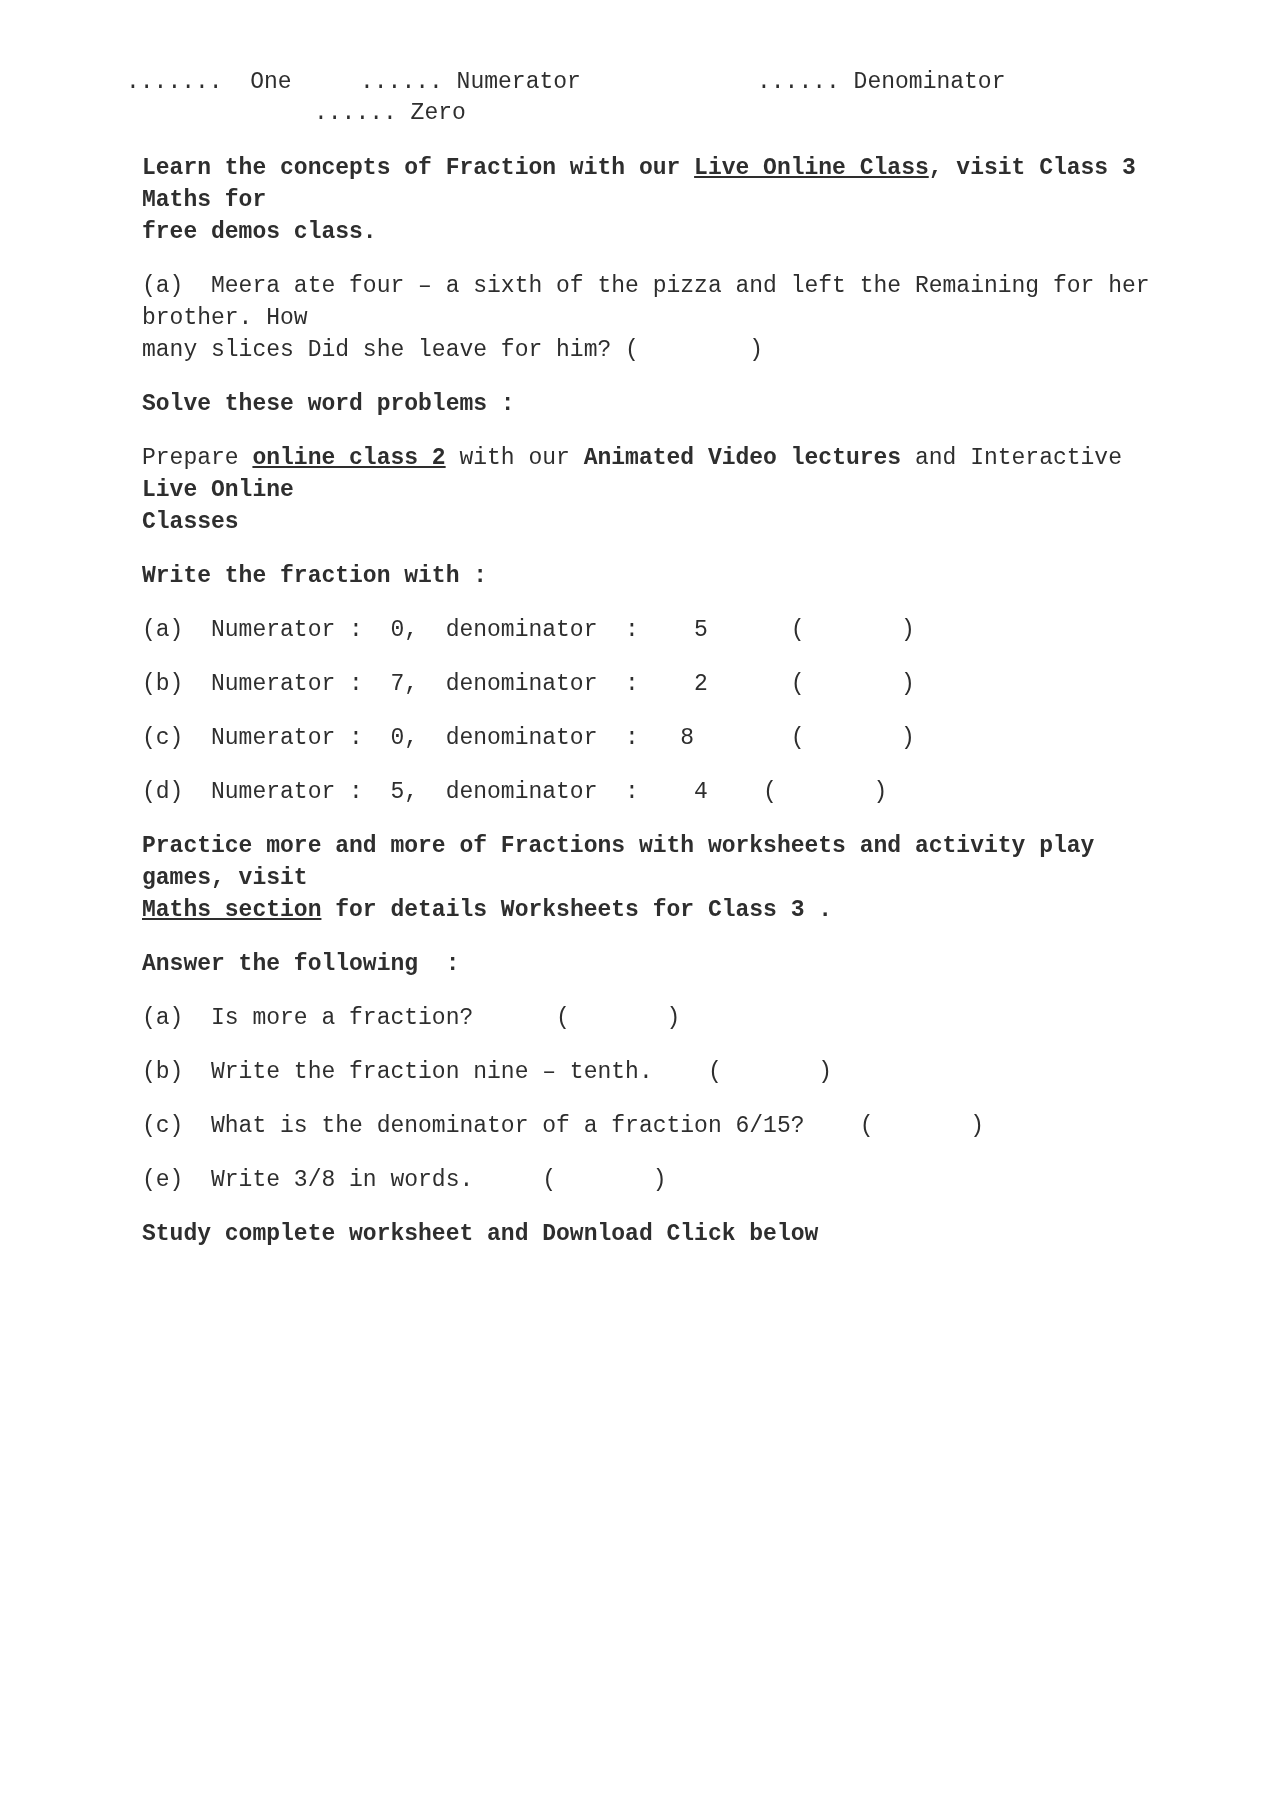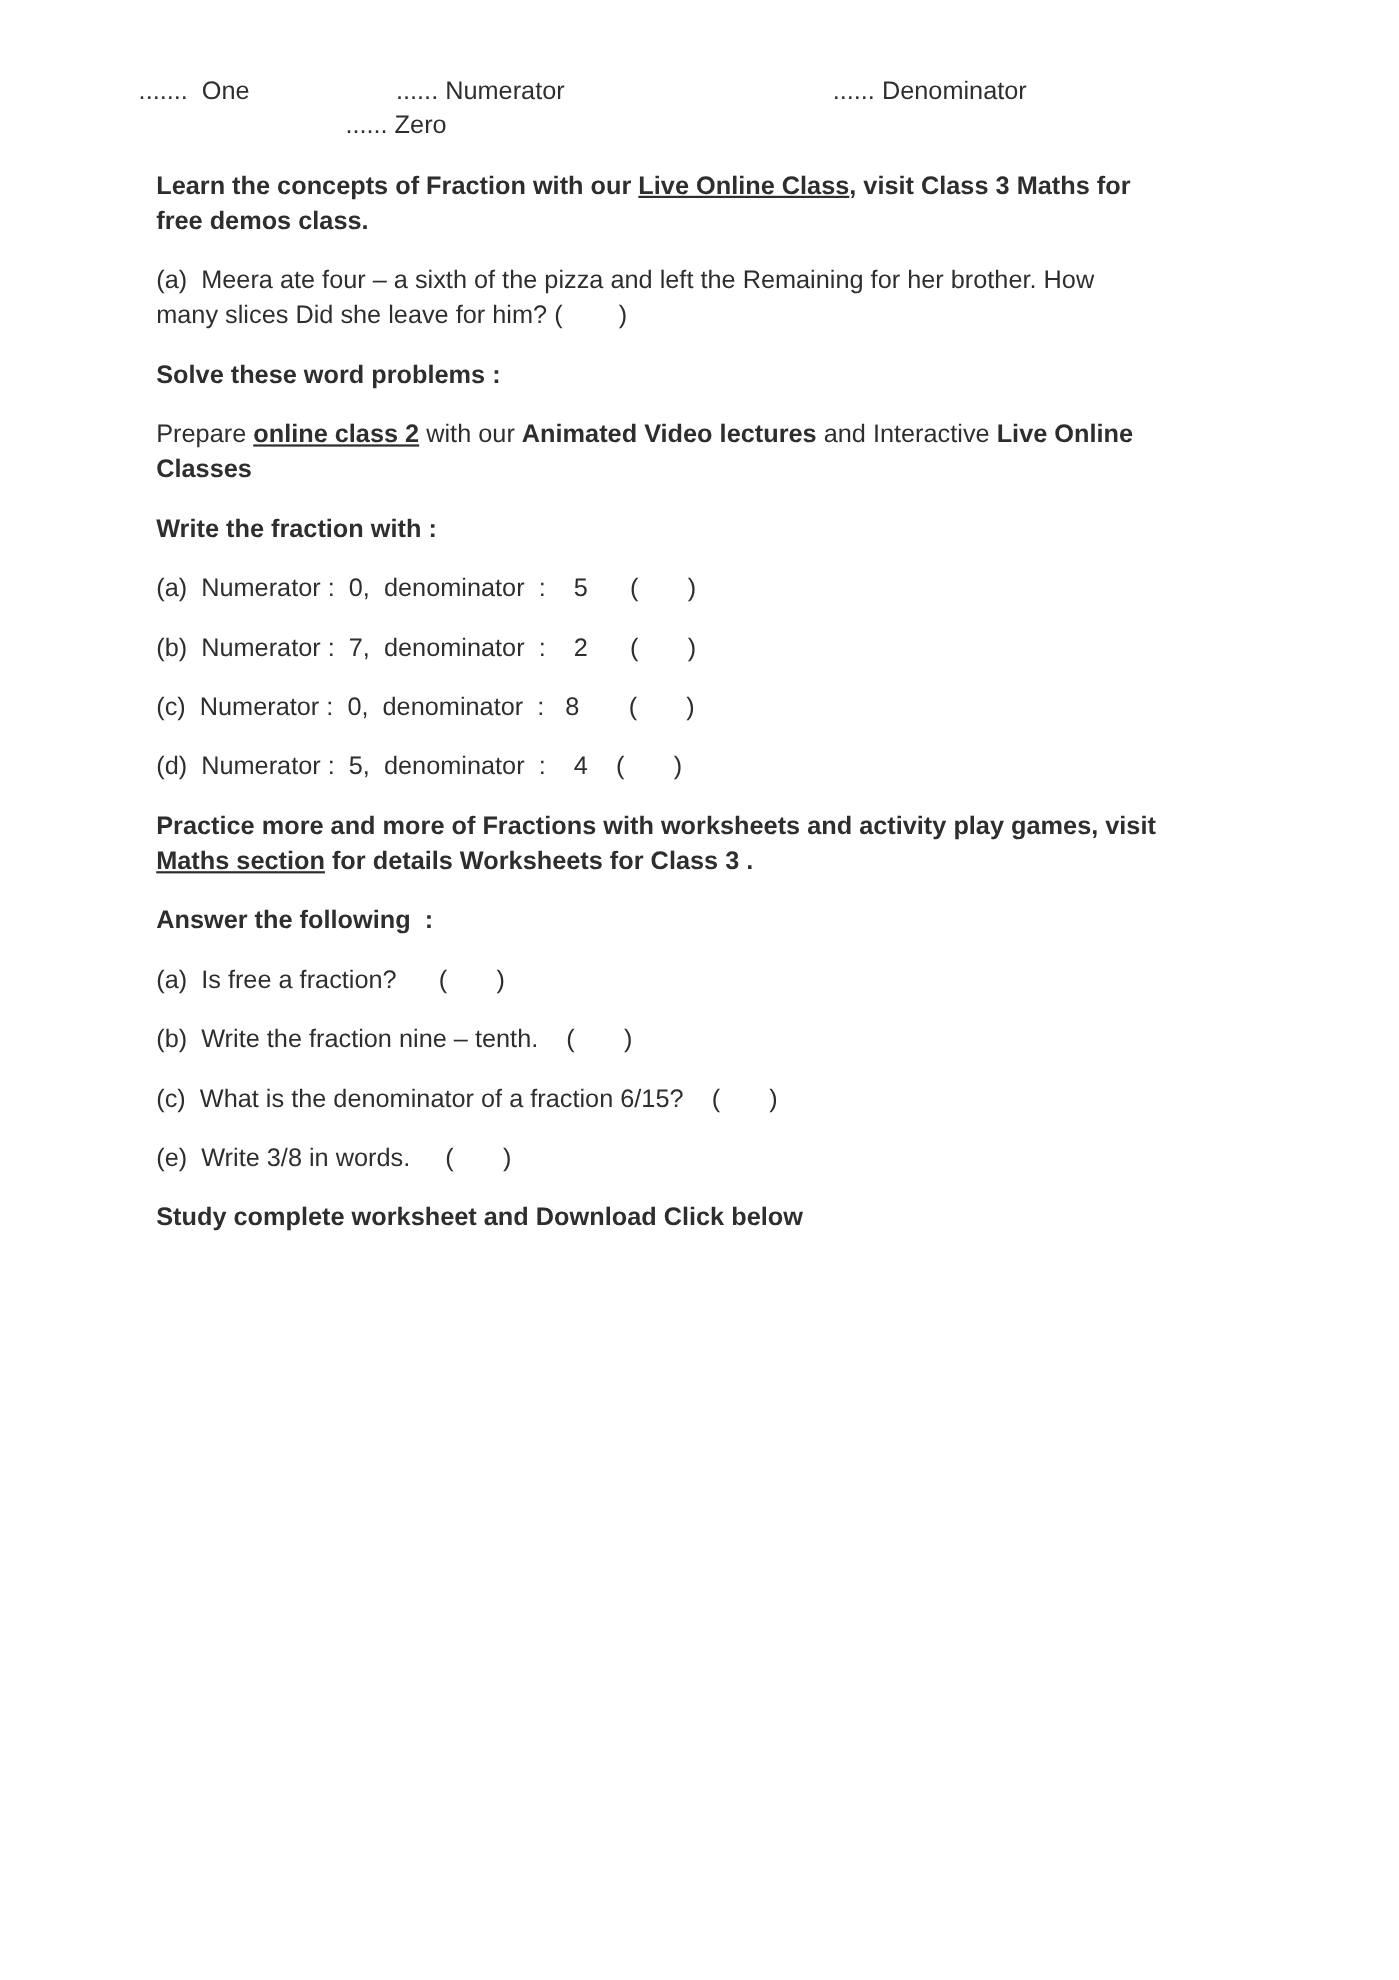--- a/index.html
+++ b/index.html
@@ -1,21 +1,21 @@
 <!DOCTYPE html>
 <html><head>
 <meta charset="utf-8">
 <style>
   html, body { margin: 0; padding: 0; background: #ffffff; }
   .page {
     position: relative;
     width: 1272px;
     height: 1663px;
     background: #ffffff;
-    font-family: Liberation Sans, sans-serif;
+    font-family: Liberation Mono, monospace;
     font-size: 23px;
     line-height: 32px;
     color: #2e2e2e;
     overflow: hidden;
   }
   .content {
     position: absolute;
     left: 126px;
     top: 66px;
     width: 1030px;
@@ -72,21 +72,21 @@
     <p class="para">(a)  Numerator :  0,  denominator  :    5      (       )</p>
     <p class="para">(b)  Numerator :  7,  denominator  :    2      (       )</p>
     <p class="para">(c)  Numerator :  0,  denominator  :   8       (       )</p>
     <p class="para">(d)  Numerator :  5,  denominator  :    4    (       )</p>
 
     <p class="para bold"><span>Practice more and more of Fractions with worksheets and activity play games, visit
 </span><span class="underline">Maths section</span><span> for details Worksheets for Class 3 .</span></p>
 
     <p class="para bold">Answer the following  :</p>
 
-    <p class="para">(a)  Is free a fraction?      (       )</p>
+    <p class="para">(a)  Is more a fraction?      (       )</p>
     <p class="para">(b)  Write the fraction nine – tenth.    (       )</p>
     <p class="para">(c)  What is the denominator of a fraction 6/15?    (       )</p>
     <p class="para">(e)  Write 3/8 in words.     (       )</p>
 
     <p class="para bold">Study complete worksheet and Download Click below</p>
 
   </div>
 
   <div class="page-number">2/4</div>
 </div>

